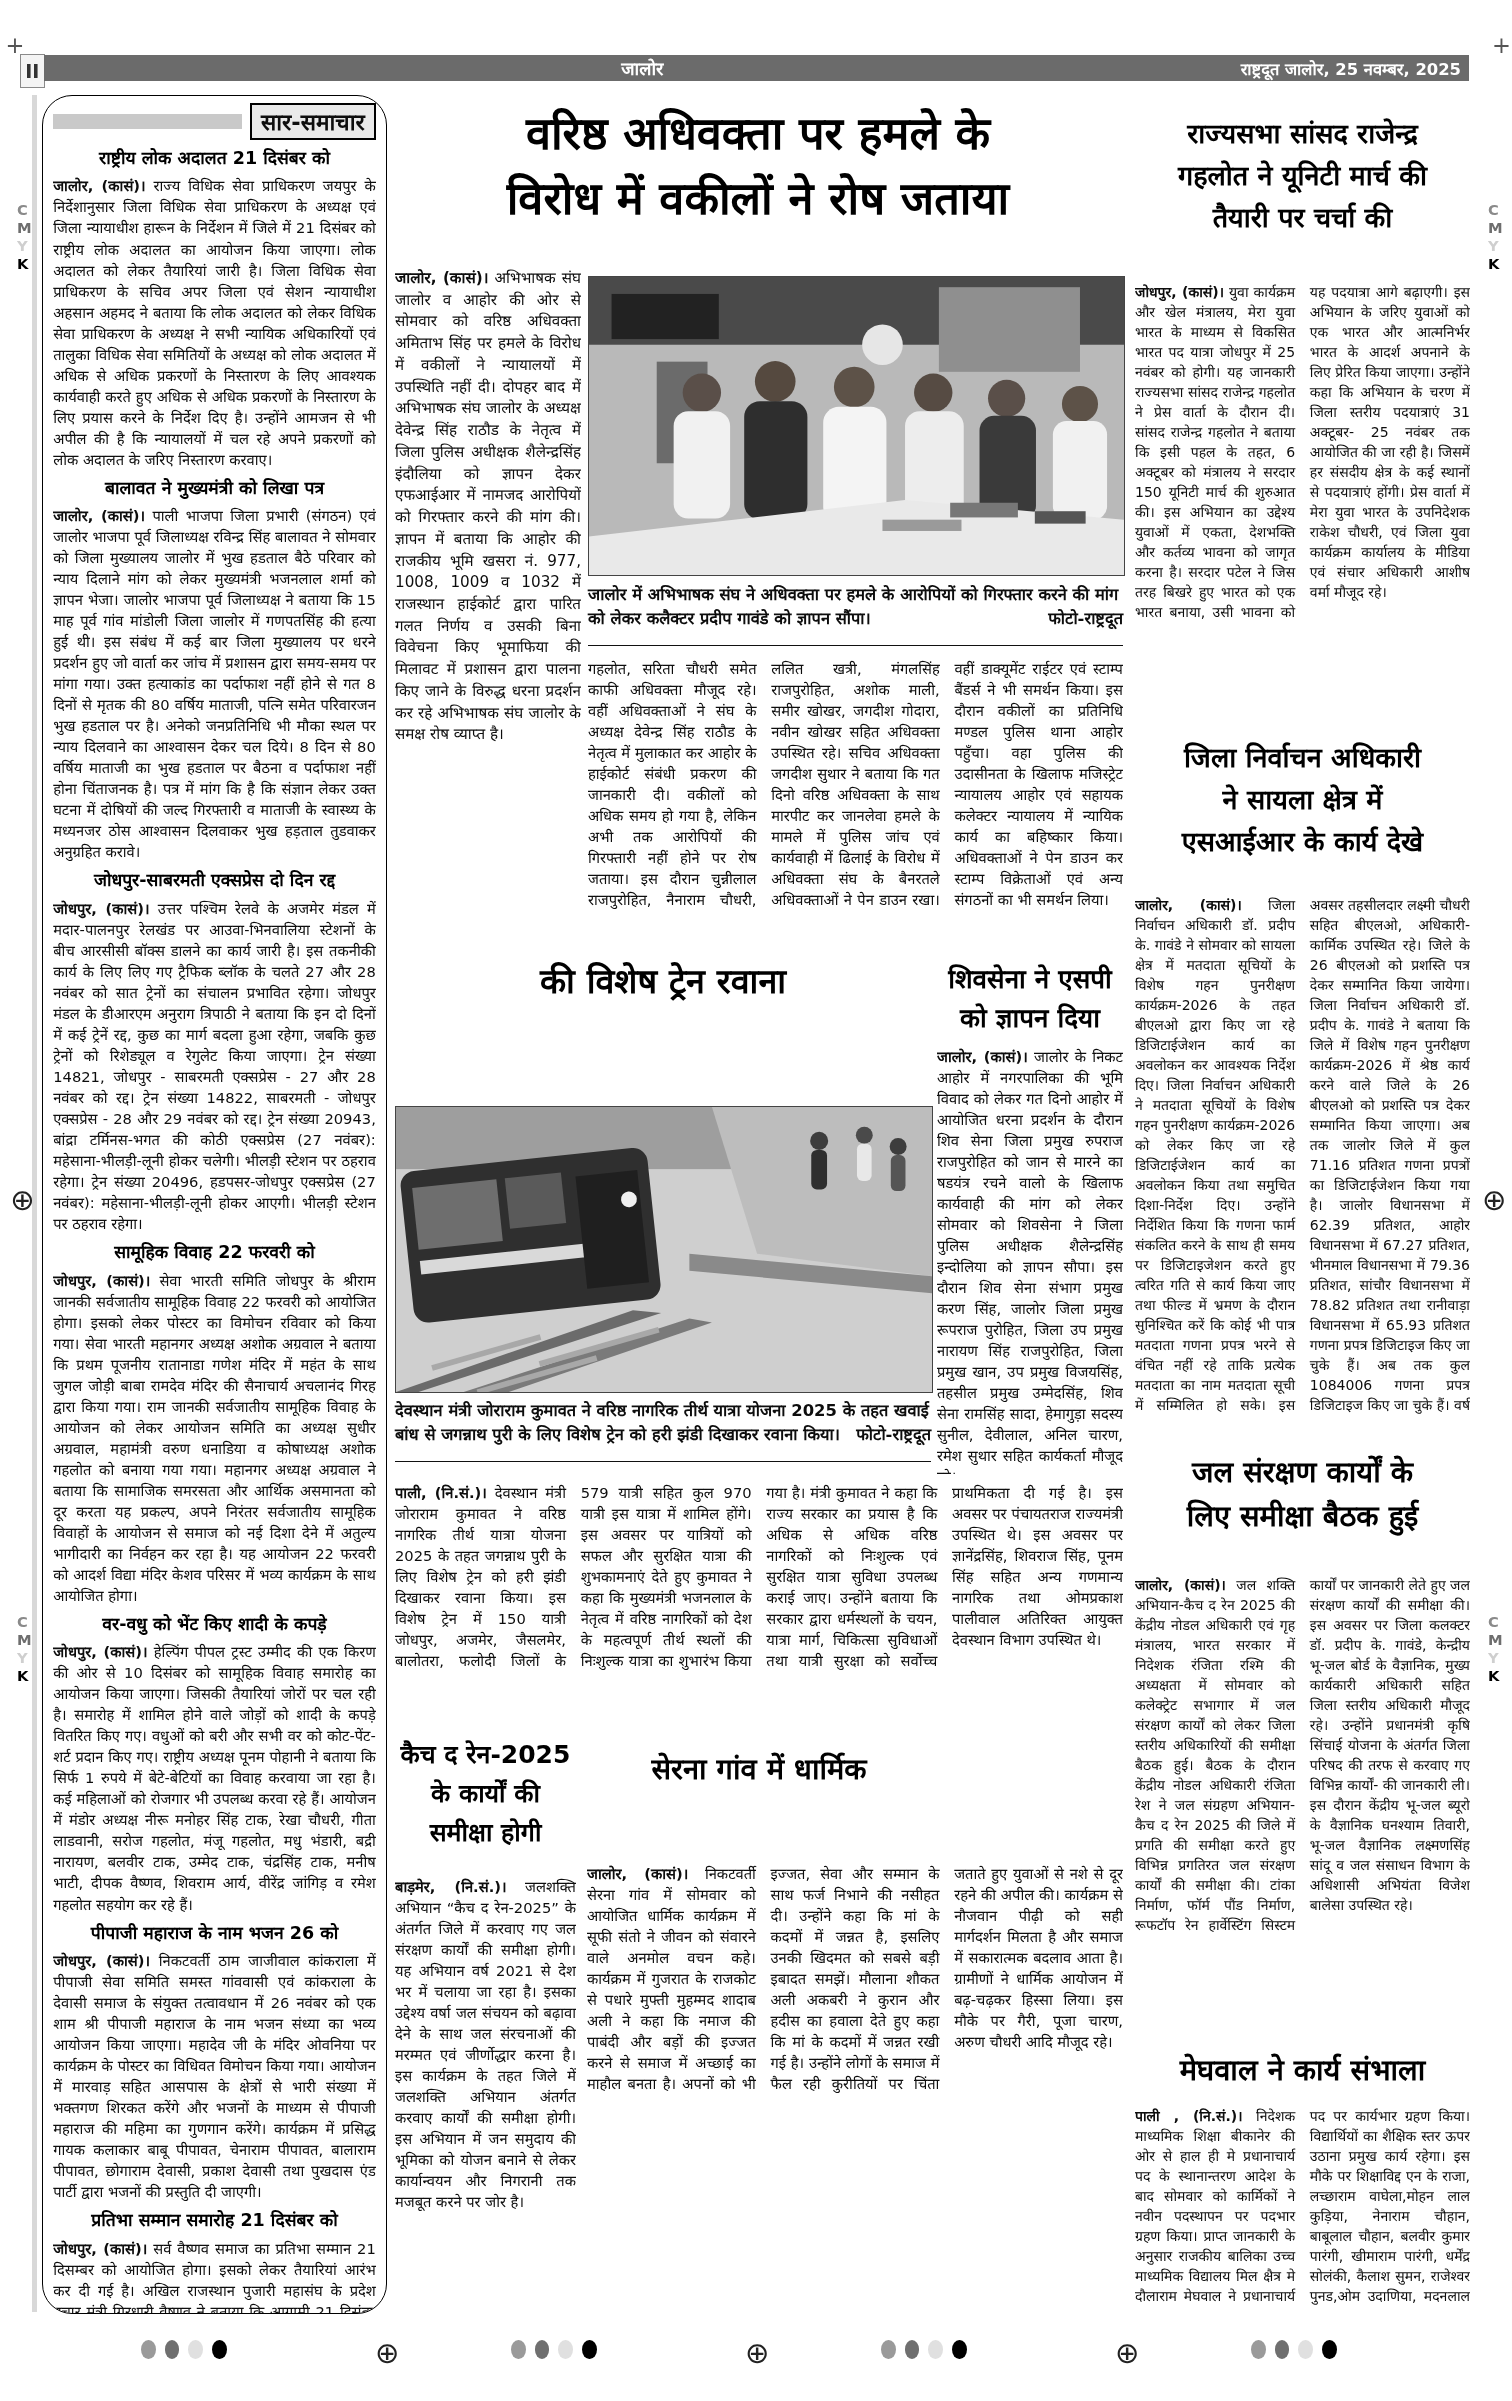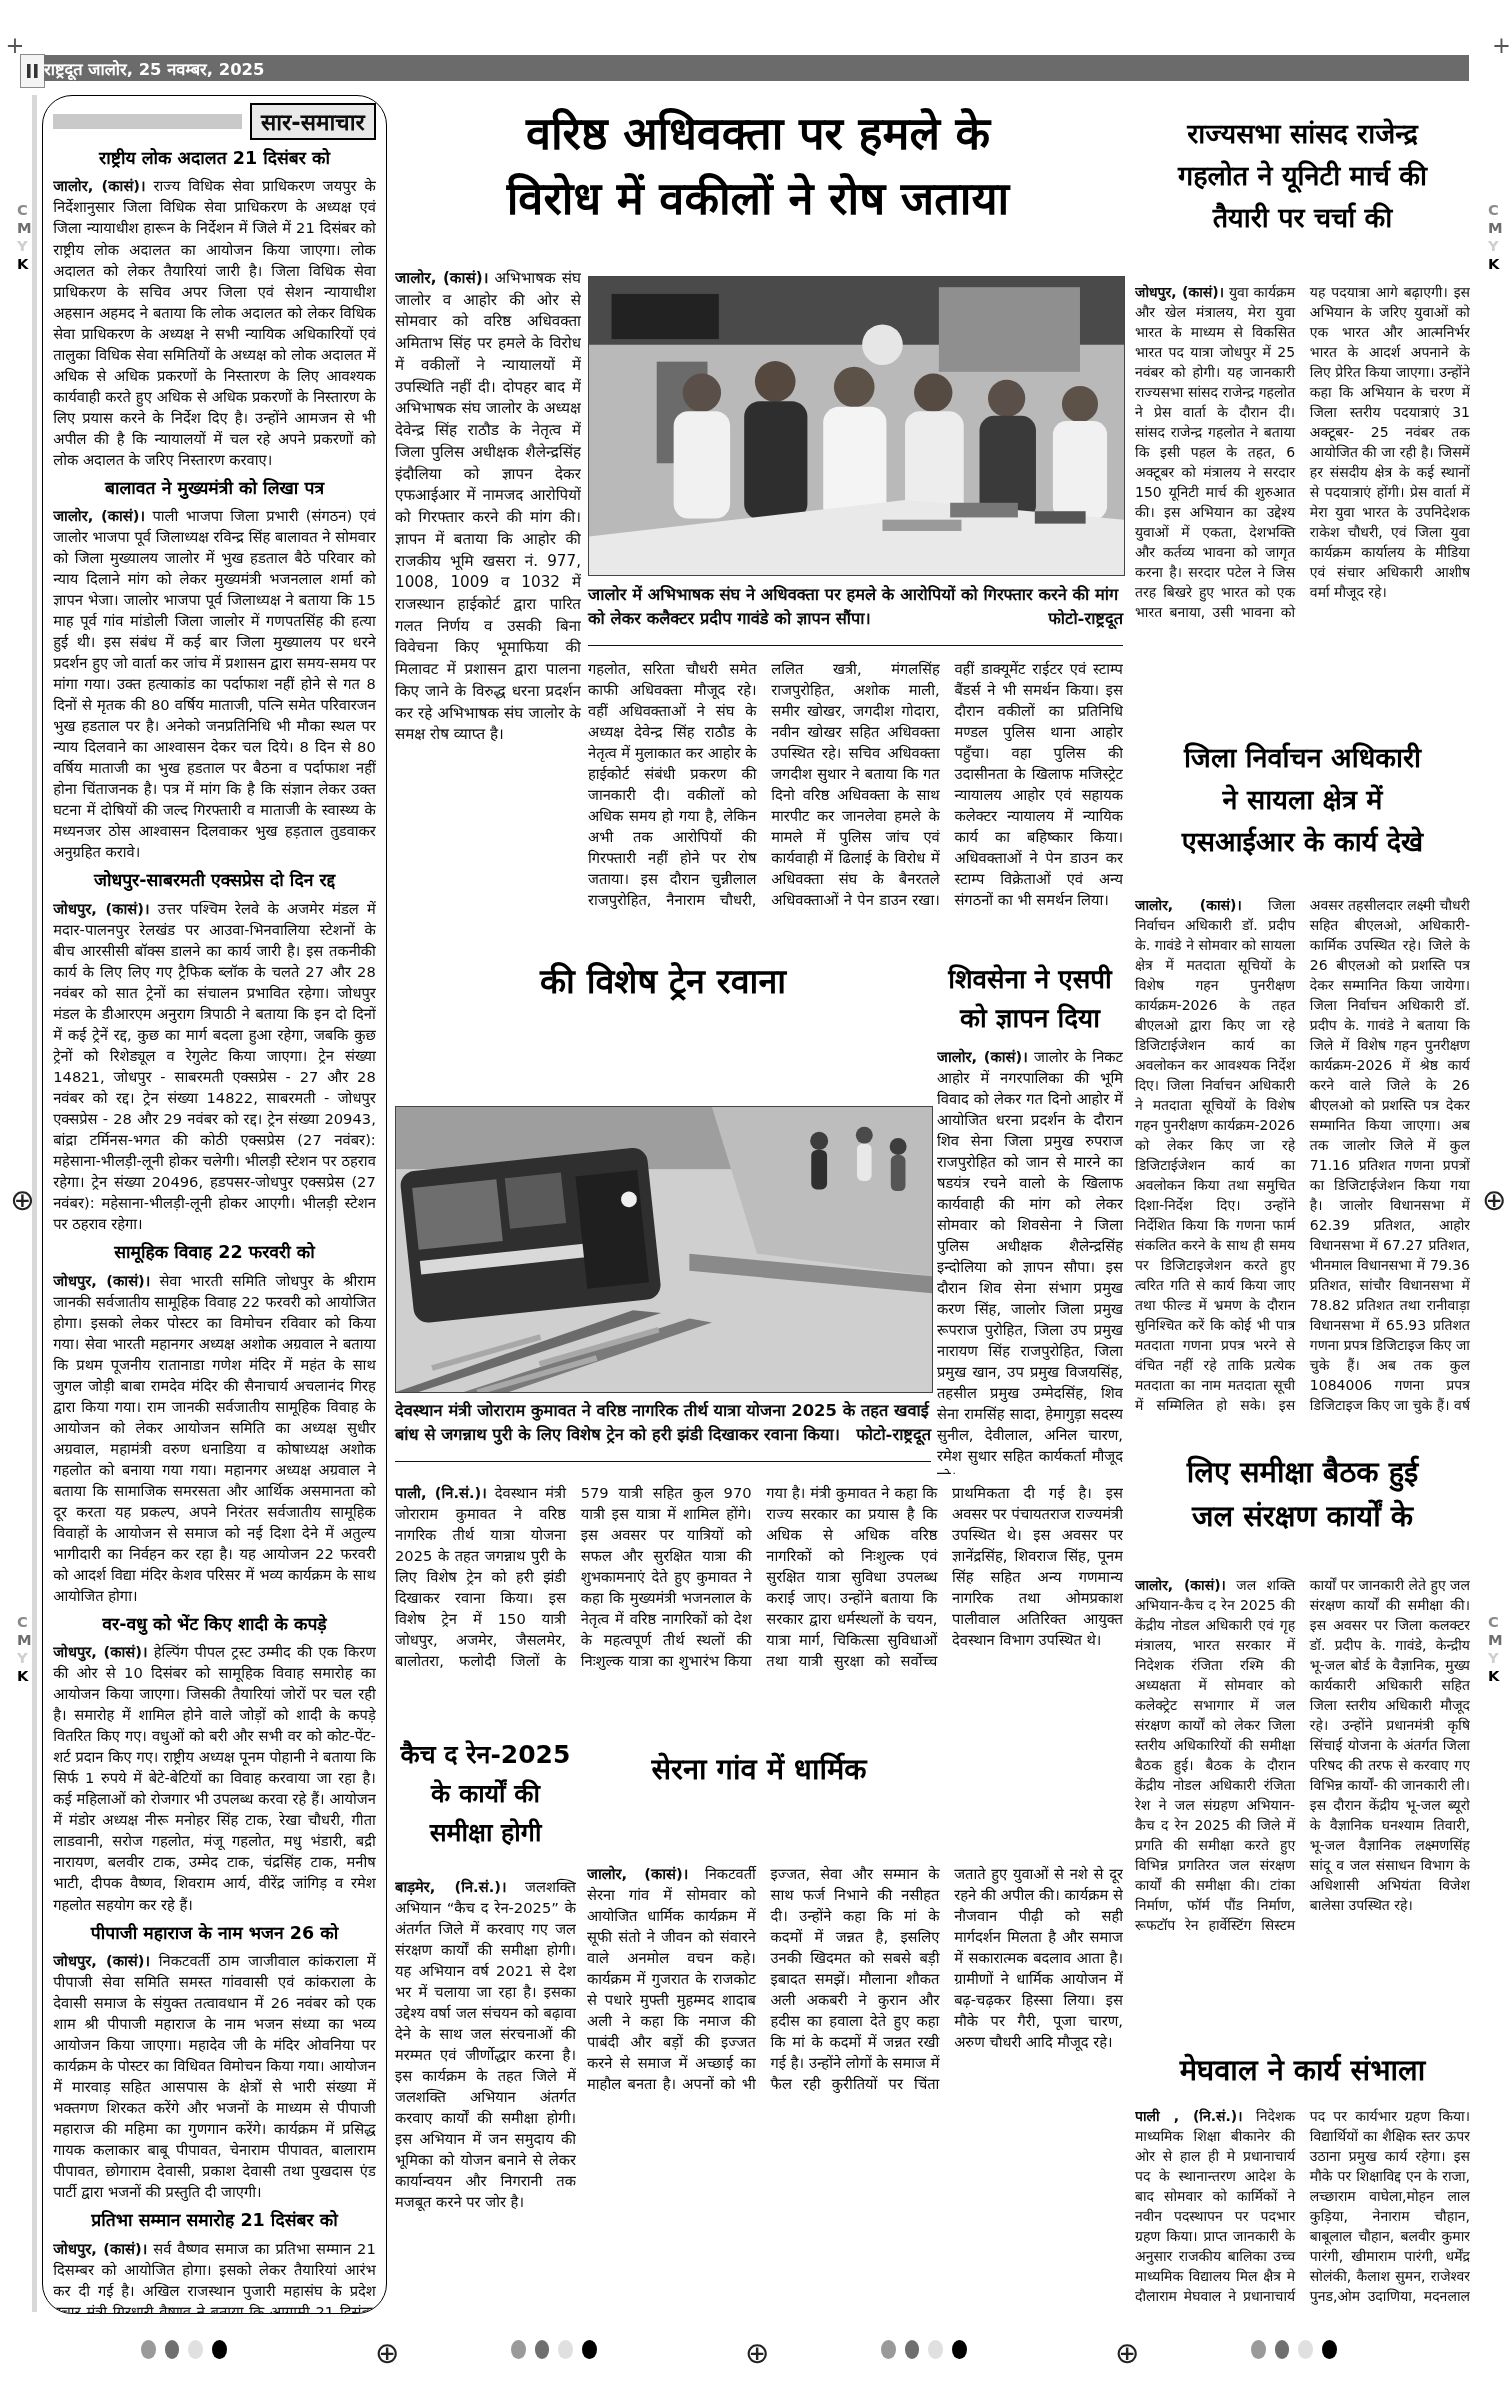--- a/index.html
+++ b/index.html
@@ -47,20 +47,21 @@
   .plus{font-size:22.6px;color:#555;line-height:1;}
   .grayrail{background:#d8d8d8;}
 </style>
 </head>
 <body>
 
 <div class="abs pagebox" style="left:20px;top:54px;width:22.6px;height:32px;">
   <span>II</span>
 </div>
 <div class="abs mastbar" style="left:44px;top:55px;width:1425px;height:26px;">
+  <span class="mast-center">जालोर</span>
   <span class="mast-right">राष्ट्रदूत जालोर, 25 नवम्बर, 2025</span>
 </div>
 
 <div class="abs plus" style="left:5.6px;top:34px;">+</div>
 <div class="abs plus" style="left:1492px;top:34px;">+</div>
 <div class="abs grayrail" style="left:32px;top:95px;width:4.5px;height:2217px;"></div>
 <div class="abs cmyk" style="left:17px;top:203px;">
   <span style="color:#8a8a8a">C</span>
   <span style="color:#6e6e6e">M</span>
   <span style="color:#cfcfcf">Y</span>
@@ -272,22 +273,22 @@
   <div class="nw">जिला निर्वाचन अधिकारी</div>
   <div class="nw">ने सायला क्षेत्र में</div>
   <div class="nw">एसआईआर के कार्य देखे</div>
 </div>
 <div class="abs bt cols-2" style="left:1135px;top:895px;width:335px;height:531px;font-size:14px;">
   <b>जालोर, (कासं)।</b>
   <span>जिला निर्वाचन अधिकारी डॉ. प्रदीप के. गावंडे ने सोमवार को सायला क्षेत्र में मतदाता सूचियों के विशेष गहन पुनरीक्षण कार्यक्रम-2026 के तहत बीएलओ द्वारा किए जा रहे डिजिटाईजेशन कार्य का अवलोकन कर आवश्यक निर्देश दिए। जिला निर्वाचन अधिकारी ने मतदाता सूचियों के विशेष गहन पुनरीक्षण कार्यक्रम-2026 को लेकर किए जा रहे डिजिटाईजेशन कार्य का अवलोकन किया तथा समुचित दिशा-निर्देश दिए। उन्होंने निर्देशित किया कि गणना फार्म संकलित करने के साथ ही समय पर डिजिटाइजेशन करते हुए त्वरित गति से कार्य किया जाए तथा फील्ड में भ्रमण के दौरान सुनिश्चित करें कि कोई भी पात्र मतदाता गणना प्रपत्र भरने से वंचित नहीं रहे ताकि प्रत्येक मतदाता का नाम मतदाता सूची में सम्मिलित हो सके। इस अवसर तहसीलदार लक्ष्मी चौधरी सहित बीएलओ, अधिकारी-कार्मिक उपस्थित रहे। जिले के 26 बीएलओ को प्रशस्ति पत्र देकर सम्मानित किया जायेगा। जिला निर्वाचन अधिकारी डॉ. प्रदीप के. गावंडे ने बताया कि जिले में विशेष गहन पुनरीक्षण कार्यक्रम-2026 में श्रेष्ठ कार्य करने वाले जिले के 26 बीएलओ को प्रशस्ति पत्र देकर सम्मानित किया जाएगा। अब तक जालोर जिले में कुल 71.16 प्रतिशत गणना प्रपत्रों का डिजिटाईजेशन किया गया है। जालोर विधानसभा में 62.39 प्रतिशत, आहोर विधानसभा में 67.27 प्रतिशत, भीनमाल विधानसभा में 79.36 प्रतिशत, सांचौर विधानसभा में 78.82 प्रतिशत तथा रानीवाड़ा विधानसभा में 65.93 प्रतिशत गणना प्रपत्र डिजिटाइज किए जा चुके हैं। अब तक कुल 1084006 गणना प्रपत्र डिजिटाइज किए जा चुके हैं। वर्ष 2002 की मतदाता सूची में नाम देखने की सहूलियत के लिए ईसीआई की वेबसाइट पर ‘बाइ नेम सर्च’ ऑप्शन की सुविधा प्रदान की गई है।</span>
 </div>
 
 <div class="abs hl hl-right2" style="left:1135px;top:1451px;width:335px;">
+  <div class="nw">जल संरक्षण कार्यों के</div>
   <div class="nw">लिए समीक्षा बैठक हुई</div>
-  <div class="nw">जल संरक्षण कार्यों के</div>
 </div>
 <div class="abs bt cols-2" style="left:1135px;top:1575px;width:335px;height:440px;font-size:14px;">
   <b>जालोर, (कासं)।</b>
   <span>जल शक्ति अभियान-कैच द रेन 2025 की केंद्रीय नोडल अधिकारी एवं गृह मंत्रालय, भारत सरकार में निदेशक रंजिता रश्मि की अध्यक्षता में सोमवार को कलेक्ट्रेट सभागार में जल संरक्षण कार्यों को लेकर जिला स्तरीय अधिकारियों की समीक्षा बैठक हुई। बैठक के दौरान केंद्रीय नोडल अधिकारी रंजिता रेश ने जल संग्रहण अभियान-कैच द रेन 2025 की जिले में प्रगति की समीक्षा करते हुए विभिन्न प्रगतिरत जल संरक्षण कार्यों की समीक्षा की। टांका निर्माण, फॉर्म पौंड निर्माण, रूफटॉप रेन हार्वेस्टिंग सिस्टम कार्यों पर जानकारी लेते हुए जल संरक्षण कार्यों की समीक्षा की। इस अवसर पर जिला कलक्टर डॉ. प्रदीप के. गावंडे, केन्द्रीय भू-जल बोर्ड के वैज्ञानिक, मुख्य कार्यकारी अधिकारी सहित जिला स्तरीय अधिकारी मौजूद रहे। उन्होंने प्रधानमंत्री कृषि सिंचाई योजना के अंतर्गत जिला परिषद की तरफ से करवाए गए विभिन्न कार्यों- की जानकारी ली। इस दौरान केंद्रीय भू-जल ब्यूरो के वैज्ञानिक घनश्याम तिवारी, भू-जल वैज्ञानिक लक्ष्मणसिंह सांदू व जल संसाधन विभाग के अधिशासी अभियंता विजेश बालेसा उपस्थित रहे।</span>
 </div>
 
 <div class="abs hl hl-right2" style="left:1135px;top:2049px;width:335px;">
   <div class="nw">मेघवाल ने कार्य संभाला</div>
 </div>
 <div class="abs bt cols-2" style="left:1135px;top:2106px;width:335px;height:206px;font-size:14px;">

